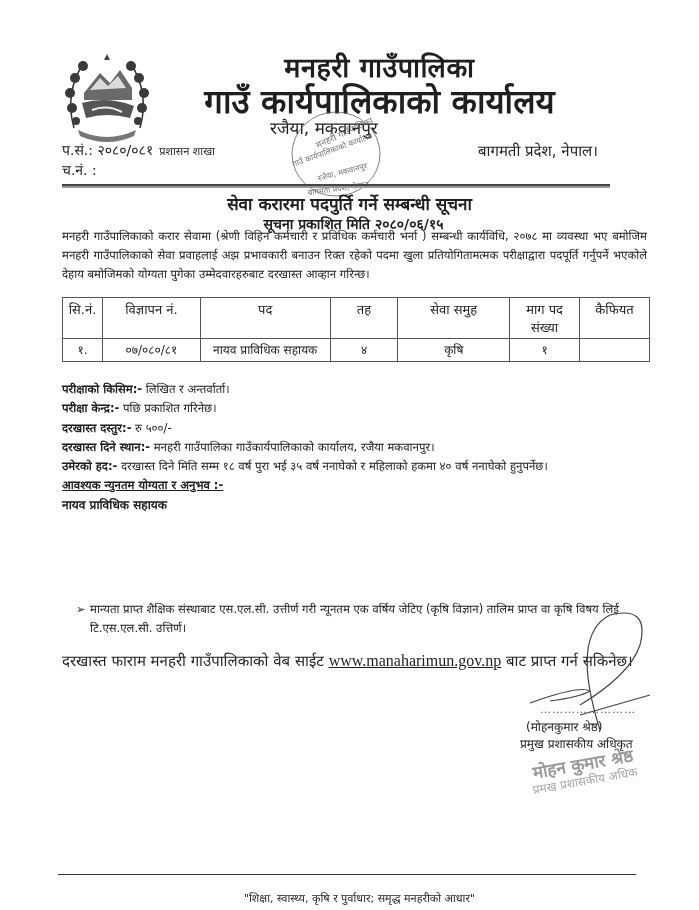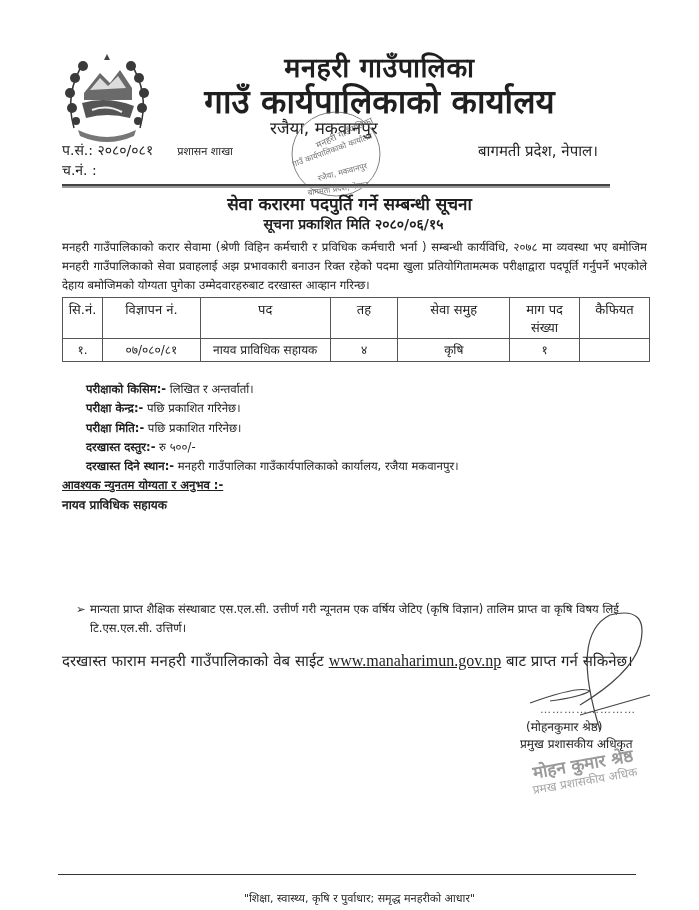--- a/index.html
+++ b/index.html
@@ -6,35 +6,35 @@
   body {
     width:699px; height:910px; background:#ffffff; position:relative; overflow:hidden;
     font-family:"DejaVu Sans", sans-serif; color:#1f1f1f;
   }
   .abs { position:absolute; }
   .emblem { left:62px; top:48px; width:90px; height:98px; }
   .title1 { left:0; width:699px; top:48px; text-align:center; font-size:27px; font-weight:bold; letter-spacing:0.5px; padding-left:60px; box-sizing:border-box; }
   .title2 { left:0; width:699px; top:78px; text-align:center; font-size:33px; font-weight:bold; padding-left:60px; box-sizing:border-box; }
   .address { left:270px; top:116px; font-size:17px; }
   .ref { left:62px; top:140px; font-size:14px; }
-  .ref .branch { font-size:11px; margin-left:24px; }
+  .ref .branch { font-size:11px; margin-left:6px; }
   .chalani { left:62px; top:160px; font-size:14px; }
   .province { left:478px; top:140px; font-size:15px; }
   .stamp { left:278px; top:110px; width:120px; height:88px; opacity:0.75; }
   .hrule { left:62px; top:184px; width:548px; height:0; border-top:2px solid #444; box-shadow:0 2px 0 #999; }
   .notice-title { left:0; width:699px; top:192px; text-align:center; font-size:17px; font-weight:bold; box-sizing:border-box; }
   .notice-date { left:0; width:699px; top:214px; text-align:center; font-size:14px; font-weight:bold; padding-left:8px; box-sizing:border-box; }
-  .intro { left:62px; top:238px; width:585px; font-size:11.5px; line-height:19px; text-align:justify; }
+  .intro { left:62px; top:227px; width:585px; font-size:11.5px; line-height:19px; text-align:justify; }
   table.vac { position:absolute; left:62px; top:297px; width:588px; border-collapse:collapse; font-size:12px;padding-left:24px; }
   table.vac th, table.vac td { border:1px solid #555; text-align:center; vertical-align:top; padding:2px 3px; font-weight:normal; }
   table.vac th { height:36px; font-size:13px; }
   table.vac td { height:18px; }
   .details { left:62px; top:380px; width:585px; font-size:11.5px; line-height:19.3px; }
   .details .row { white-space:nowrap; }
-  .details .lbl { font-weight:bold;margin-left:24px; }
+  .details .lbl { font-weight:bold; }
   .details .wrap { white-space:normal; }
   .qual-head { text-decoration:underline; font-weight:bold; }
   .post-name { font-weight:bold; font-size:12px; }
   .bullet { left:90px; top:600px; width:535px; font-size:11.5px; line-height:19px; }
   .bullet .arrow { position:absolute; left:-14px; top:0; }
   .website { left:62px; top:650px; width:600px; font-size:15px; font-weight:normal; }
   .website .url { text-decoration:underline; font-family:"Liberation Serif", serif; font-size:16px; }
   .sig-dots { left:540px; top:703px; font-size:11px; letter-spacing:1px; color:#555; }
   .sig-name { left:526px; top:718px; font-size:12px; }
   .sig-title { left:520px; top:735px; font-size:12px; }
@@ -134,23 +134,23 @@
       <td>कृषि</td>
       <td>१</td>
       <td></td>
     </tr>
   </tbody>
 </table>
 
 <div class="abs details">
   <div class="row"><span class="lbl">परीक्षाको किसिम:-</span><span> लिखित र अन्तर्वार्ता।</span></div>
   <div class="row"><span class="lbl">परीक्षा केन्द्र:-</span><span> पछि प्रकाशित गरिनेछ।</span></div>
-  <div class="row"><span class="lbl">परीक्षा मिति:-</span><span> पछि प्रकाशित गरिनेछ।</span></div>
   <div class="row"><span class="lbl">दरखास्त दस्तुर:-</span><span> रु ५००/-</span></div>
   <div class="row"><span class="lbl">दरखास्त दिने स्थान:-</span><span> मनहरी गाउँपालिका गाउँकार्यपालिकाको कार्यालय, रजैया मकवानपुर।</span></div>
+  <div class="row"><span class="lbl">उमेरको हद:-</span><span> दरखास्त दिने मिति सम्म १८ वर्ष पुरा भई ३५ वर्ष ननाघेको र महिलाको हकमा ४० वर्ष ननाघेको हुनुपर्नेछ।</span></div>
   <div class="row qual-head">आवश्यक न्युनतम योग्यता र अनुभव :-</div>
   <div class="row post-name">नायव प्राविधिक सहायक</div>
 </div>
 
 <div class="abs bullet">
   <span class="arrow">➢</span>
   <span>मान्यता प्राप्त शैक्षिक संस्थाबाट एस.एल.सी. उत्तीर्ण गरी न्यूनतम एक वर्षिय जेटिए (कृषि विज्ञान) तालिम प्राप्त वा कृषि विषय लिई टि.एस.एल.सी. उत्तिर्ण।</span>
 </div>
 
 <div class="abs website">

